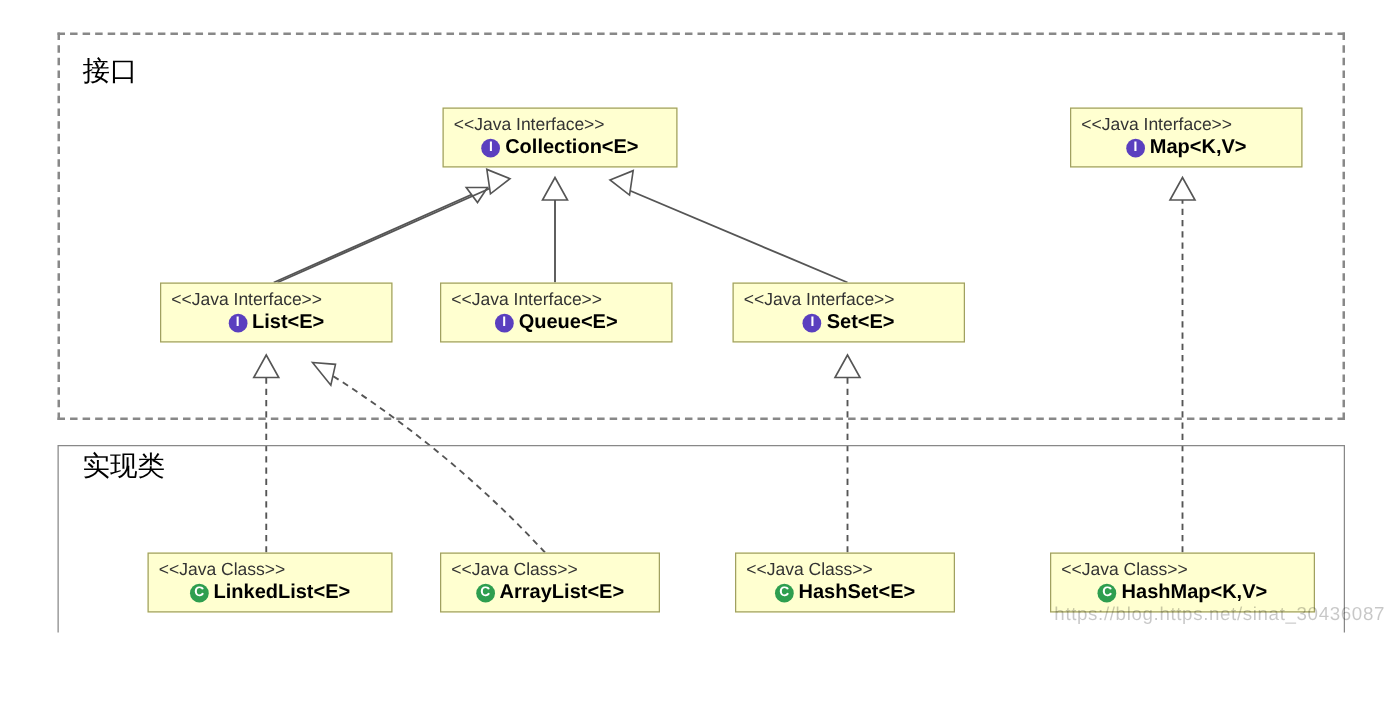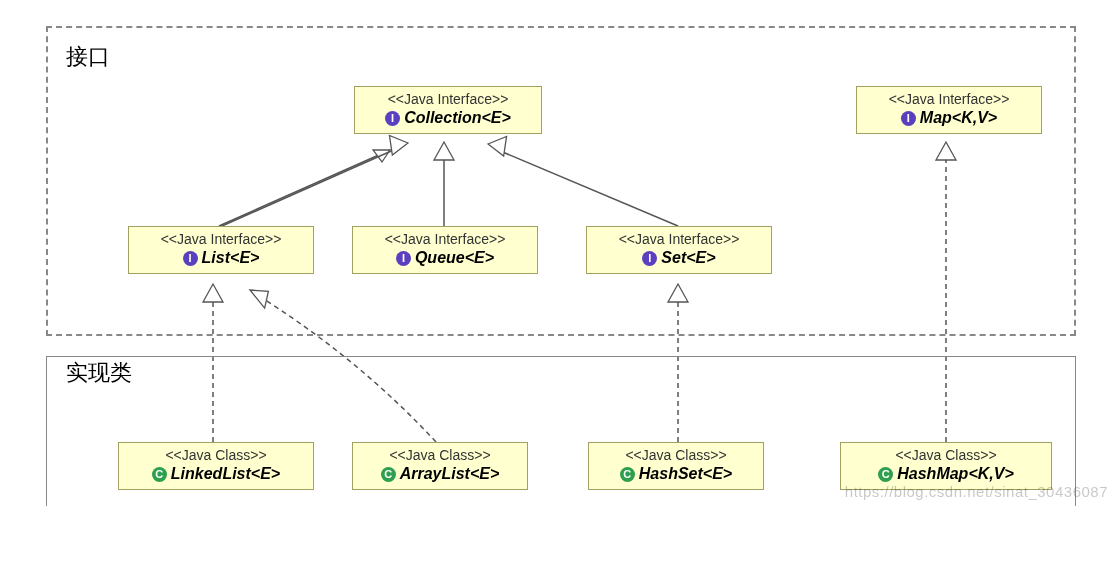--- a/index.html
+++ b/index.html
@@ -32,39 +32,38 @@
   .group-label {
     position: absolute;
     font-size: 22px;
     color: #000;
   }
   .node {
     position: absolute;
     background: #ffffd0;
     border: 1.5px solid #a0a060;
     box-sizing: border-box;
-    text-align: center;
+    text-align: left;
     padding: 4px 8px 6px 8px;
   }
   .stereo {
     font-size: 14px;
     color: #333;
   }
   .name-row {
     display: flex;
     align-items: center;
     justify-content: center;
     gap: 4px;
     margin-top: 2px;
   }
   .name {
     font-weight: bold;
     font-size: 16px;
     color: #000;
-    font-style: italic;
   }
   .ibadge {
     width: 15px; height: 15px;
     border-radius: 50%;
     display: inline-flex;
     align-items: center;
     justify-content: center;
     font-weight: bold;
     font-size: 11px;
     color: #fff;
@@ -206,15 +205,15 @@
   </div>
 
   <div class="node" style="left:840px; top:442px; width:212px;">
     <div class="stereo">&lt;&lt;Java Class&gt;&gt;</div>
     <div class="name-row">
       <span class="ibadge cls">C</span>
       <span class="name">HashMap&lt;K,V&gt;</span>
     </div>
   </div>
 
-  <div class="watermark" style="right:8px; bottom:6px;">https://blog.csdn.net/sinat_30436087</div>
+  <div class="watermark" style="right:8px; bottom:6px;">https://blog.https.net/sinat_30436087</div>
 
 </div>
 
 </body></html>

